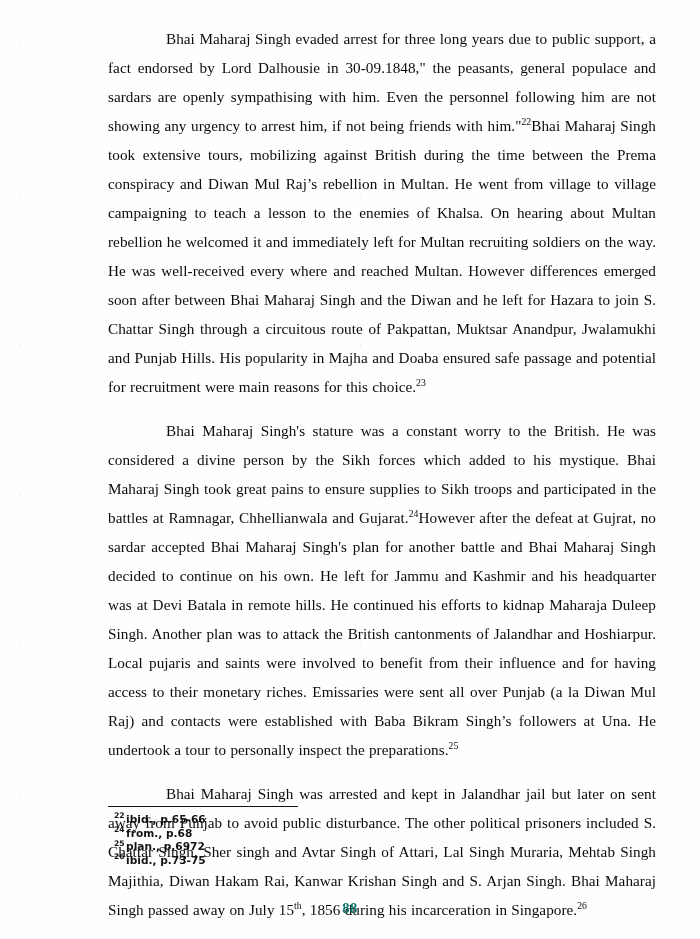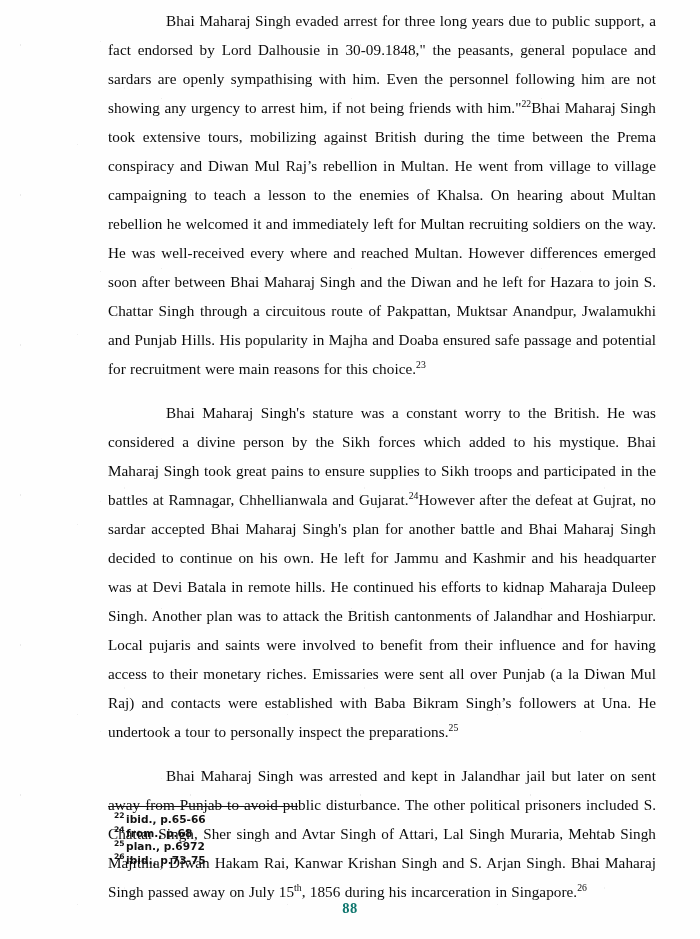--- a/index.html
+++ b/index.html
@@ -36,21 +36,21 @@
       radial-gradient(circle at 37% 76%, rgba(120,120,120,0.25) 0.6px, transparent 0.7px),
       radial-gradient(circle at 63% 18%, rgba(120,120,120,0.22) 0.6px, transparent 0.7px),
       radial-gradient(circle at 85% 58%, rgba(120,120,120,0.25) 0.6px, transparent 0.7px),
       radial-gradient(circle at 52% 44%, rgba(120,120,120,0.18) 0.6px, transparent 0.7px);
     background-size: 170px 150px, 210px 190px, 160px 230px, 190px 170px, 240px 200px;
   }
 
   .body-text {
     position: absolute;
     left: 108px;
-    top: 6px;
+    top: 24px;
     width: 548px;
   }
 
   p.para {
     margin: 0 0 0 0;
     text-align: justify;
     text-justify: inter-word;
     font-size: 15.2px;
     line-height: 29px;
     text-indent: 58px;

